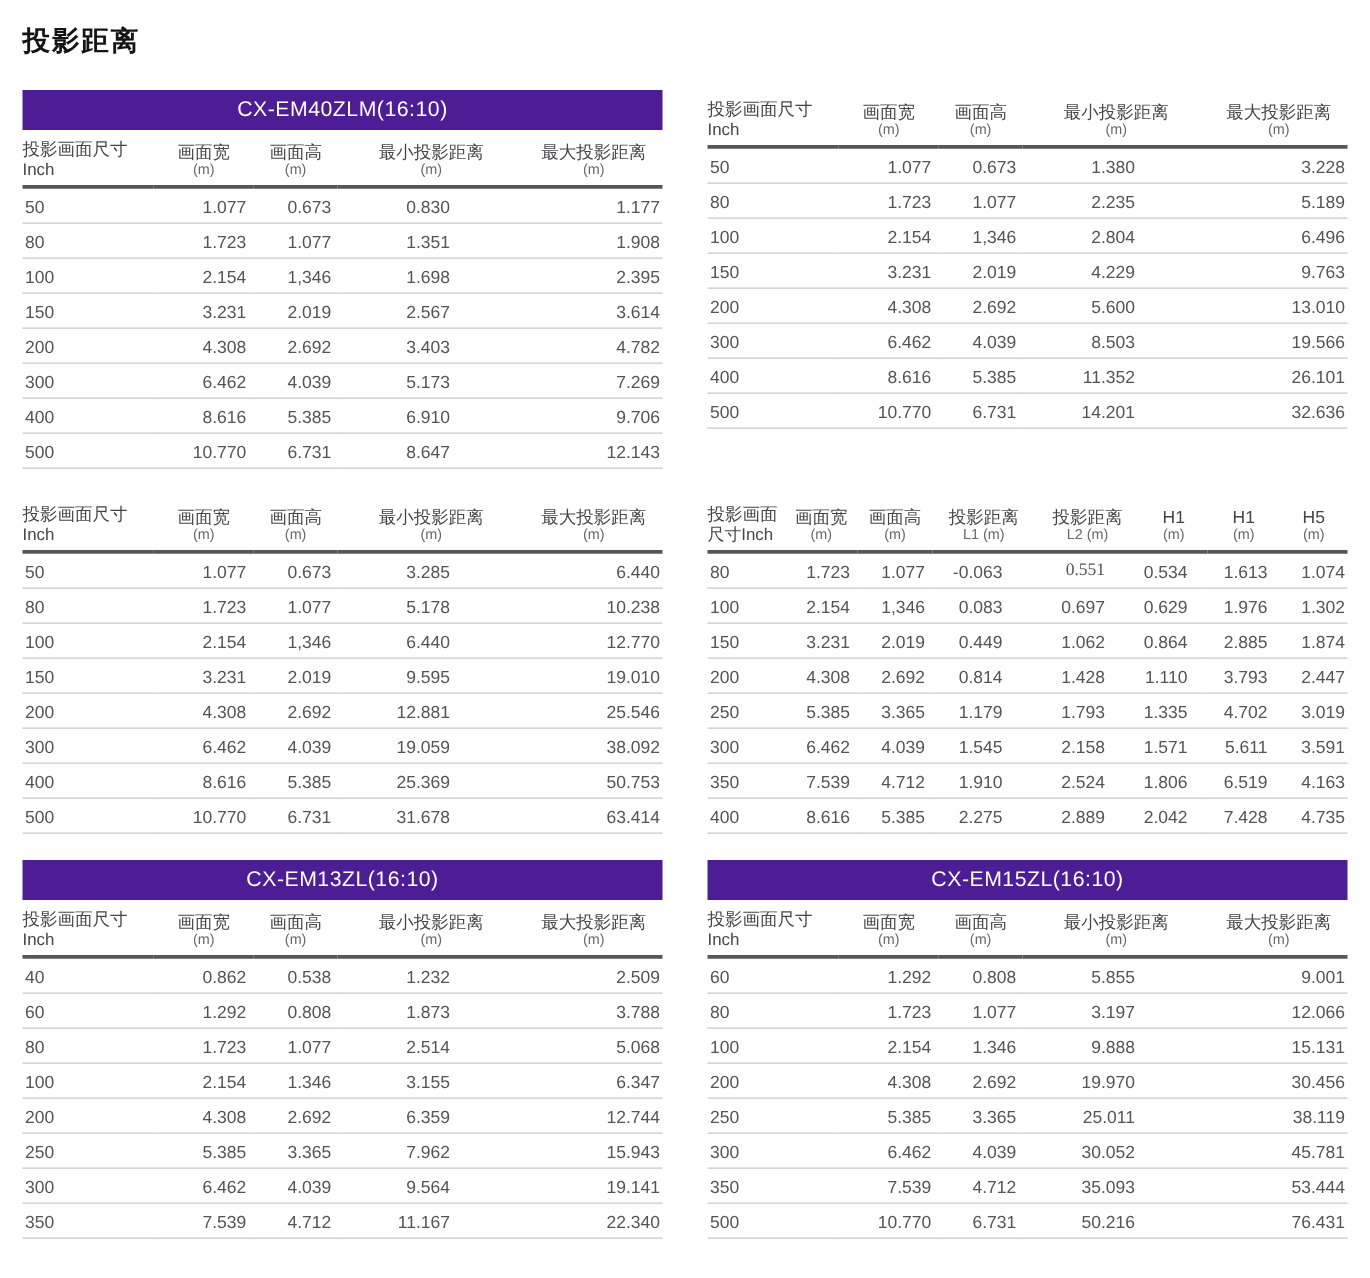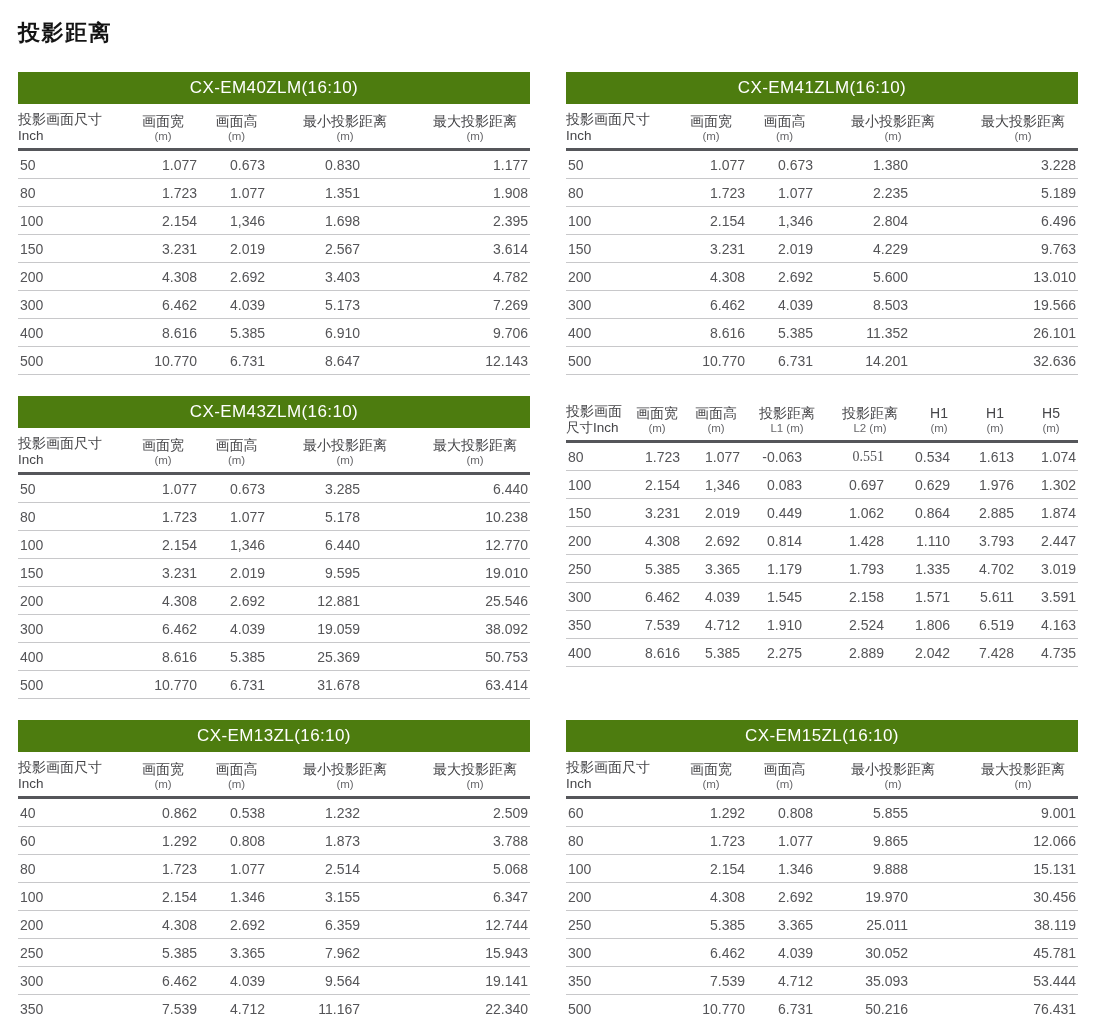--- a/index.html
+++ b/index.html
@@ -24,21 +24,21 @@
     grid-template-columns:512px 512px;
     column-gap:36px;
     row-gap:21px;
     margin:26px 18px 0 18px;
     align-items:start;
   }
   .tblock{width:512px;}
   .tbar{
     height:32px;
     line-height:32px;
-    background:#4d7c0f;
+    background:#4c1d95;
     color:#ffffff;
     text-align:center;
     font-size:17px;
     font-weight:500;
     letter-spacing:0.4px;
   }
   table.ptable{
     width:512px;
     border-collapse:collapse;
     table-layout:fixed;
@@ -174,21 +174,20 @@
               <td class="left">500</td>
               <td class="num" style="padding-right: 6px;">10.770</td>
               <td class="num" style="padding-right: 5px;">6.731</td>
               <td class="num" style="padding-right: 60px;">8.647</td>
               <td class="num" style="padding-right: 2px;">12.143</td>
             </tr>
           </tbody>
         </table>
       </section>
     <section class="tblock">
-        <div class="tbar">CX-EM41ZLM(16:10)</div>
         <table class="ptable">
           <colgroup>
             <col style="width: 105px;">
             <col style="width: 80px;">
             <col style="width: 67px;">
             <col style="width: 150px;">
             <col style="width: 110px;">
           </colgroup>
           <thead>
             <tr>
@@ -268,21 +267,20 @@
               <td class="left">500</td>
               <td class="num" style="padding-right: 6px;">10.770</td>
               <td class="num" style="padding-right: 5px;">6.731</td>
               <td class="num" style="padding-right: 60px;">14.201</td>
               <td class="num" style="padding-right: 2px;">32.636</td>
             </tr>
           </tbody>
         </table>
       </section>
     <section class="tblock">
-        <div class="tbar">CX-EM43ZLM(16:10)</div>
         <table class="ptable">
           <colgroup>
             <col style="width: 105px;">
             <col style="width: 80px;">
             <col style="width: 67px;">
             <col style="width: 150px;">
             <col style="width: 110px;">
           </colgroup>
           <thead>
             <tr>
@@ -633,21 +631,21 @@
               <td class="left">60</td>
               <td class="num" style="padding-right: 6px;">1.292</td>
               <td class="num" style="padding-right: 5px;">0.808</td>
               <td class="num" style="padding-right: 60px;">5.855</td>
               <td class="num" style="padding-right: 2px;">9.001</td>
             </tr>
             <tr>
               <td class="left">80</td>
               <td class="num" style="padding-right: 6px;">1.723</td>
               <td class="num" style="padding-right: 5px;">1.077</td>
-              <td class="num" style="padding-right: 60px;">9.865</td>
+              <td class="num" style="padding-right: 60px;">3.197</td>
               <td class="num" style="padding-right: 2px;">12.066</td>
             </tr>
             <tr>
               <td class="left">100</td>
               <td class="num" style="padding-right: 6px;">2.154</td>
               <td class="num" style="padding-right: 5px;">1.346</td>
               <td class="num" style="padding-right: 60px;">9.888</td>
               <td class="num" style="padding-right: 2px;">15.131</td>
             </tr>
             <tr>

